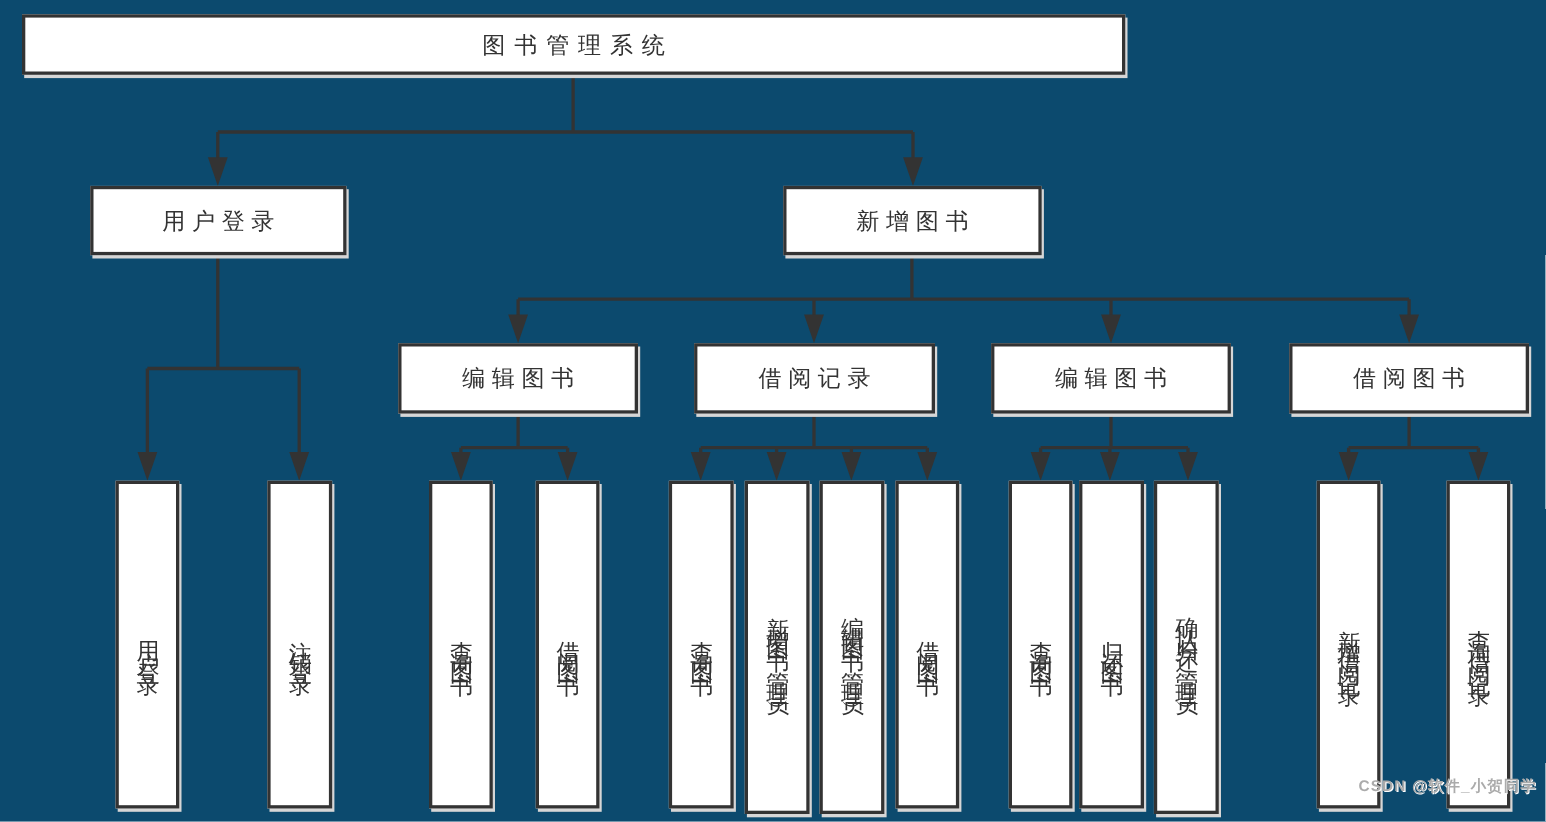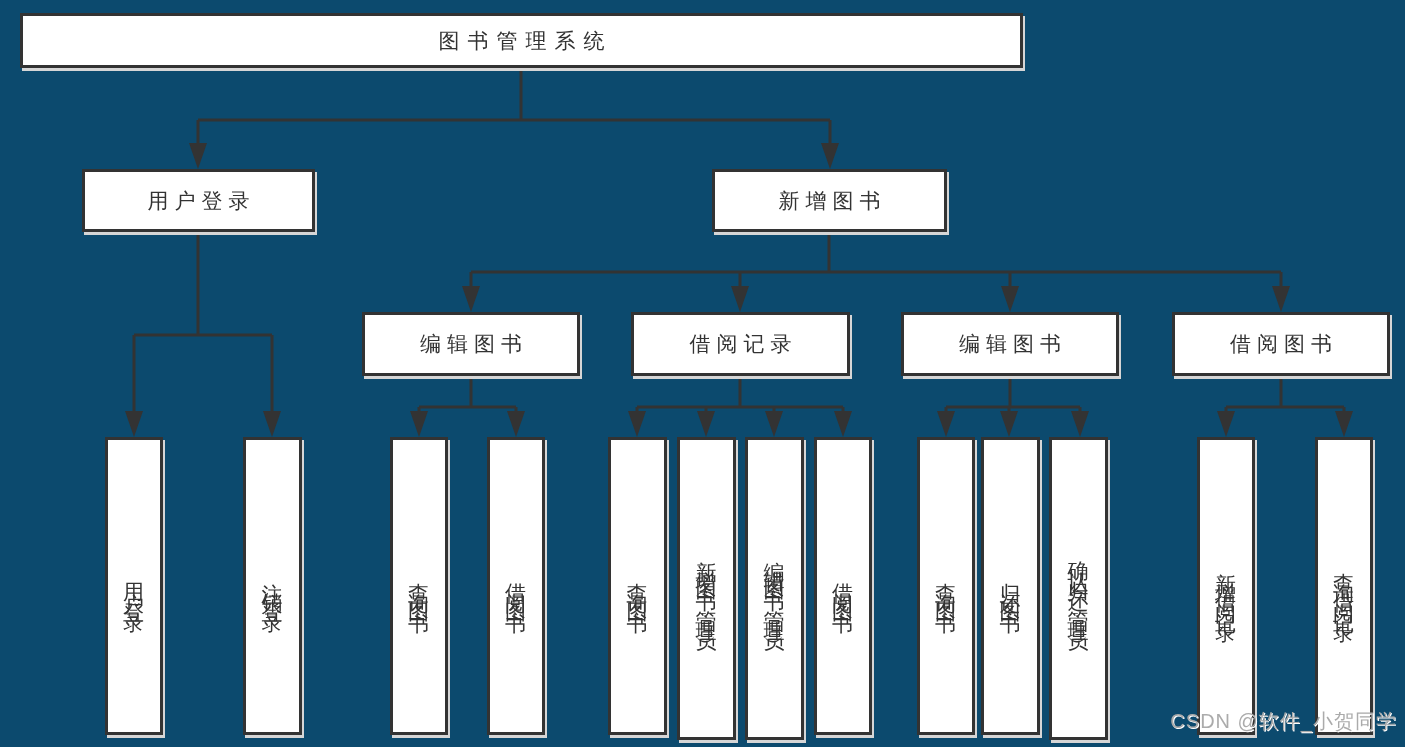--- a/index.html
+++ b/index.html
@@ -13,23 +13,23 @@
     background:#ffffff; display:flex; align-items:center; justify-content:center;
     box-shadow:2px 3px 0 #d6d6d6; text-align:center;
   }
   .hbox  { font-size:21px; letter-spacing:6px; text-indent:6px; white-space:nowrap; }
   .root  { font-size:21px; letter-spacing:8px; text-indent:8px; }
   .vbox  {
     writing-mode:vertical-rl; text-orientation:mixed;
     font-size:21px; letter-spacing:10px; line-height:1;
   }
   .watermark {
-    position:absolute; right:8px; bottom:12px;
-    font-size:20px; color:#ababab; letter-spacing:1px;
-    text-shadow:1px 1px 0 #ffffff; pointer-events:none; white-space:nowrap;
+    position:absolute; right:8px; bottom:23px;
+    font-size:14px; color:#ababab; letter-spacing:1px;
+    text-shadow:1px 1px 0 #ffffff; pointer-events:none; white-space:nowrap;font-weight:bold;
   }
 </style>
 </head>
 <body>
 
 <div class="canvas">
 
   <svg class="connectors" width="1405" height="747" viewBox="0 0 1405 747">
     <path fill="none" stroke="#333333" stroke-width="3" d="M521 68 V120 M198 120 H830 M198 120 V148 M830 120 V148
              M198 232 V335 M134 335 H272 M134 335 V416 M272 335 V416

